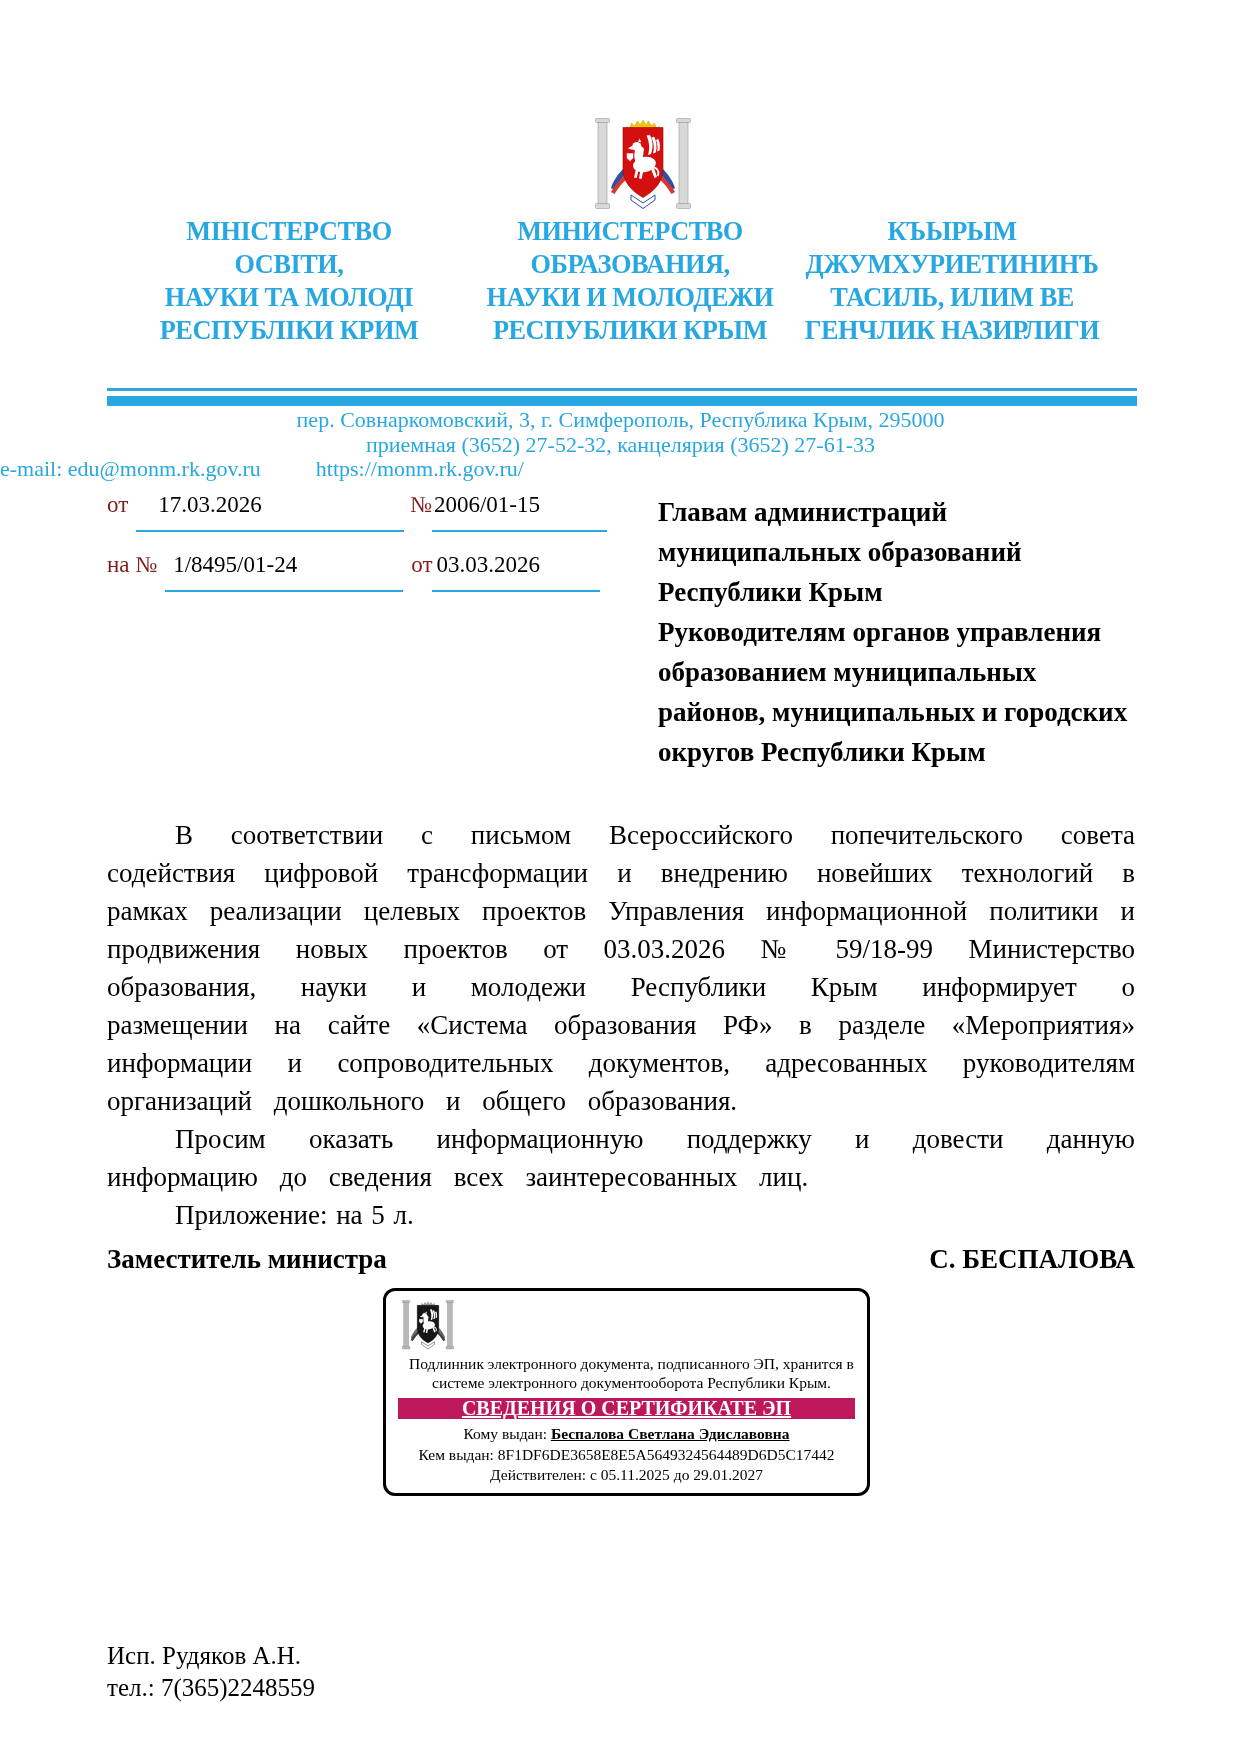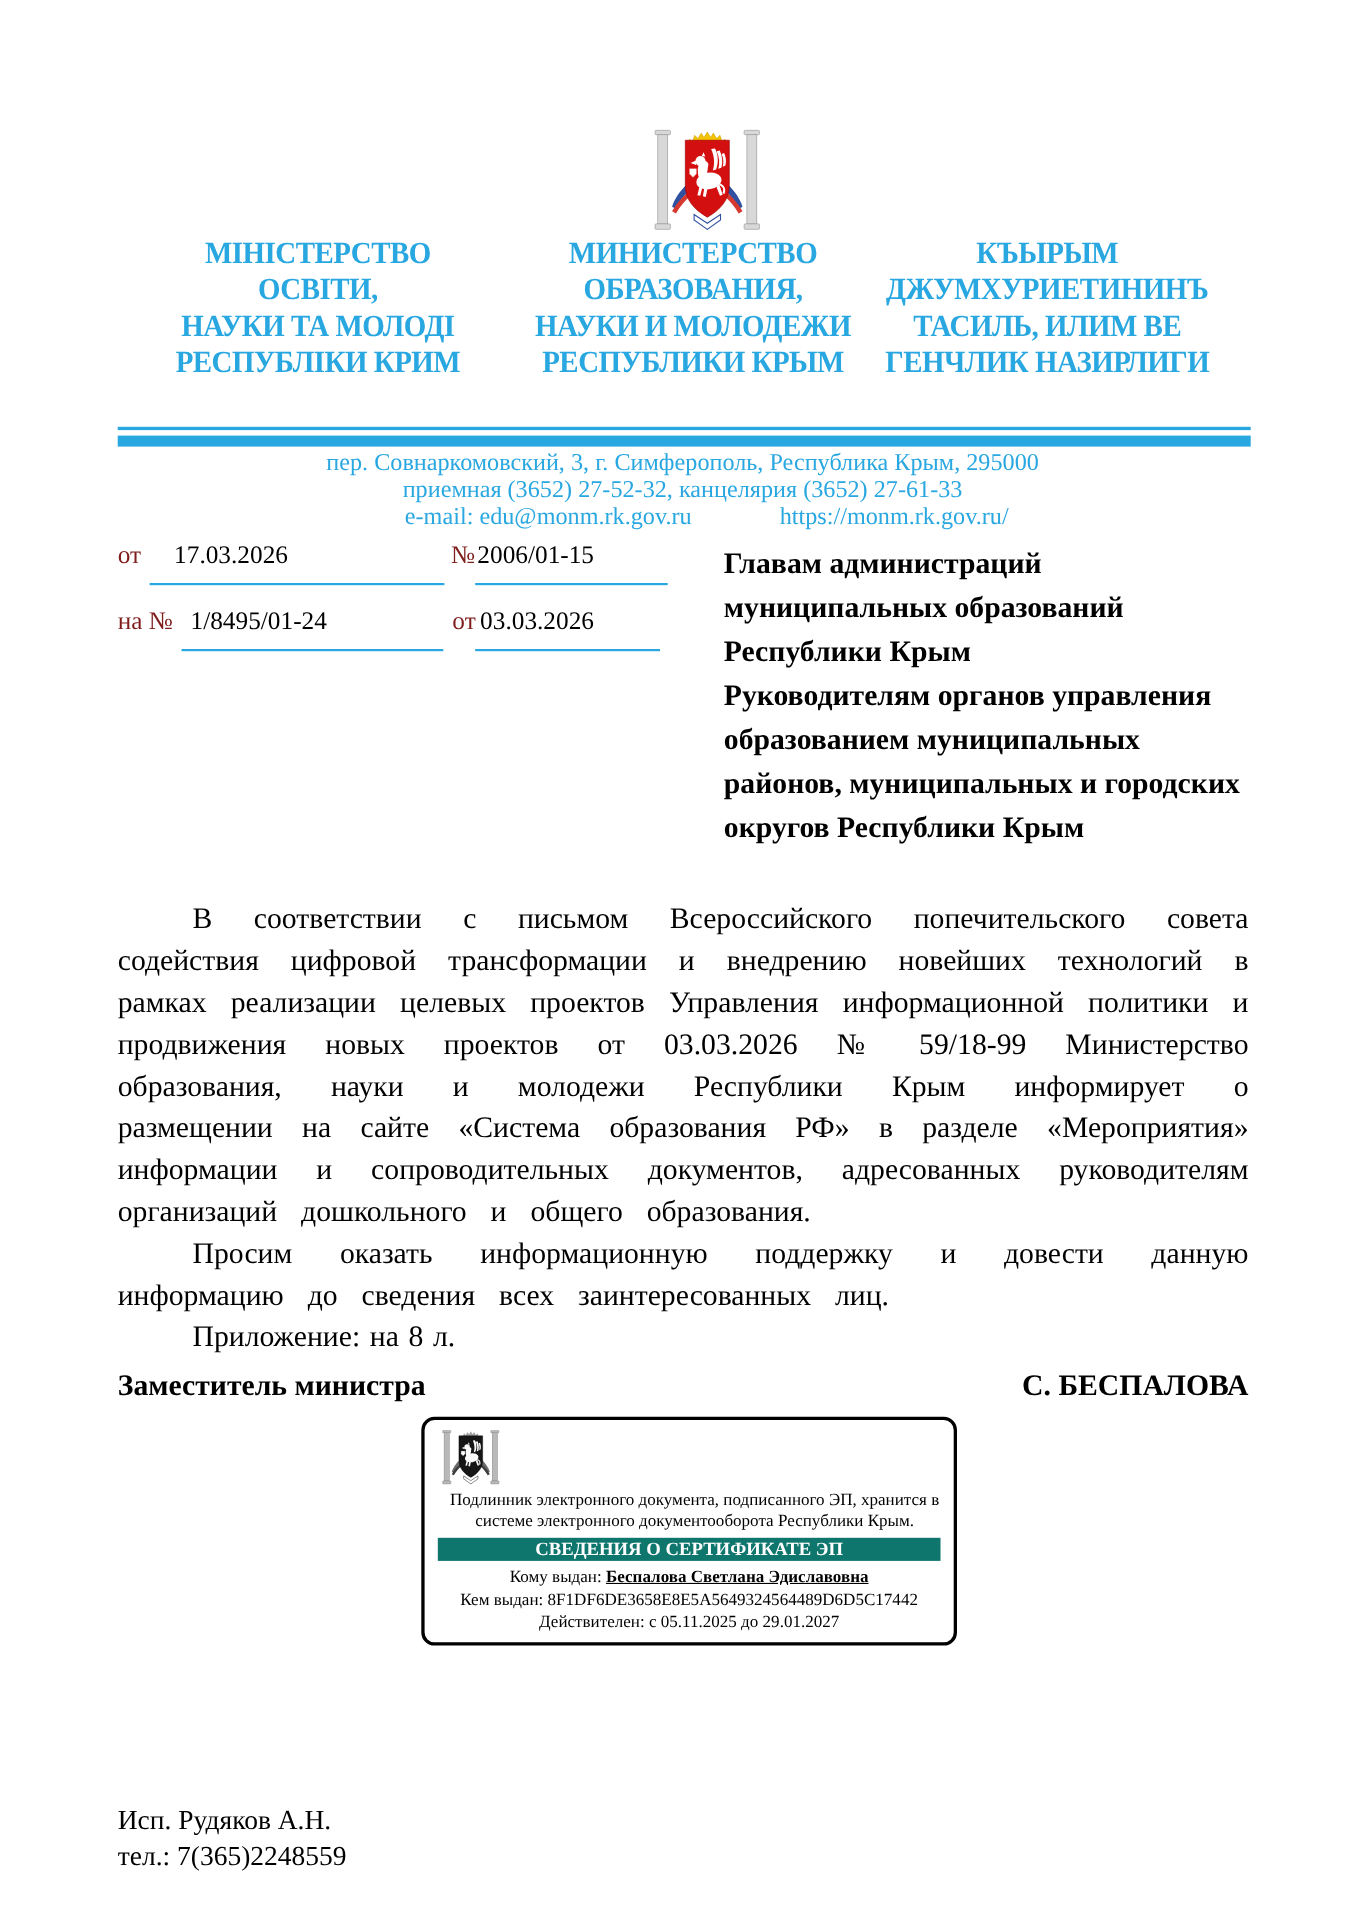--- a/index.html
+++ b/index.html
@@ -42,21 +42,21 @@
   .lh-col-1{left:108px;width:362px;}
   .lh-col-2{left:458px;width:344px;}
   .lh-col-3{left:766px;width:372px;}
   .lh-line{display:block;}
   
   .rule-thin{position:absolute;left:107px;right:104px;top:388px;height:3px;background:#29a7e0;}
   .rule-thick{position:absolute;left:107px;right:104px;top:396px;height:10px;background:#29a7e0;}
   
   .contact{position:absolute;left:0;right:0;top:408px;text-align:center;color:#29a7e0;
     font-size:22px;line-height:24.5px;}
-  .contact-www{display:flex;justify-content:center;gap:80px;padding-left:44px;}
+  .contact-www{display:flex;justify-content:flex-start;gap:55px;}
   
   .ref{position:absolute;left:107px;top:492px;width:500px;font-size:23px;}
   .ref-line{display:flex;align-items:baseline;}
   .ref-line + .ref-line{margin-top:20px;}
   .ref-lbl{color:#7f1d1d;white-space:nowrap;}
   .u{display:inline-block;border-bottom:2px solid #29a7e0;color:#000;white-space:nowrap;
      padding-bottom:12px;box-sizing:border-box;}
   .u1{width:272px;padding-left:22px;margin-left:8px;}
   .lblN{margin-left:6px;}
   .u2{width:178px;padding-left:2px;}
@@ -73,22 +73,22 @@
   .attachment{word-spacing:2px;}
   
   .sign-row{position:absolute;left:107px;right:106px;top:1244px;
     display:flex;justify-content:space-between;font-weight:bold;font-size:27px;}
   
   .stamp{position:absolute;left:383px;top:1288px;width:487px;box-sizing:border-box;
     border:3px solid #000;border-radius:12px;padding:5px 9px 7px;background:#fff;}
   .stamp-top{display:flex;align-items:flex-start;flex-direction:column;}
   .stamp-arms{width:54px;height:58px;flex:0 0 auto;margin-left:6px;}
   .stamp-notice{flex:1;text-align:center;font-size:15.5px;line-height:19px;padding:0 4px 0 14px;}
-  .stamp-bar{background:#0f766e;color:#fff;text-align:center;font-weight:bold;
-    font-size:17px;line-height:21px;margin:6px 3px 5px;}
+  .stamp-bar{background:#be185d;color:#fff;text-align:center;font-weight:bold;
+    font-size:20px;line-height:21px;margin:6px 3px 5px;text-decoration:underline;}
   .stamp-line{text-align:center;font-size:15.5px;line-height:20.5px;}
   .stamp-line b{font-weight:bold;text-decoration:underline;}
   
   .footer{position:absolute;left:107px;top:1640px;font-size:25px;line-height:32px;}
 </style>
 </head>
 <body>
 
 <div class="page">
 
@@ -177,21 +177,21 @@
     <div>Республики Крым</div>
     <div>Руководителям органов управления</div>
     <div>образованием муниципальных</div>
     <div>районов, муниципальных и городских</div>
     <div>округов Республики Крым</div>
   </div>
 
   <div class="body-text">
     <p>В соответствии с письмом Всероссийского попечительского совета содействия цифровой трансформации и внедрению новейших технологий в рамках реализации целевых проектов Управления информационной политики и продвижения новых проектов от 03.03.2026 № 59/18-99 Министерство образования, науки и молодежи Республики Крым информирует о размещении на сайте «Система образования РФ» в разделе «Мероприятия» информации и сопроводительных документов, адресованных руководителям организаций дошкольного и общего образования.</p>
     <p>Просим оказать информационную поддержку и довести данную информацию до сведения всех заинтересованных лиц.</p>
-    <p class="attachment">Приложение: на 8 л.</p>
+    <p class="attachment">Приложение: на 5 л.</p>
   </div>
 
   <div class="sign-row">
     <span>Заместитель министра</span>
     <span>С. БЕСПАЛОВА</span>
   </div>
 
   <div class="stamp">
     <div class="stamp-top">
       <svg class="stamp-arms arms--dark" viewBox="0 0 100 104">

